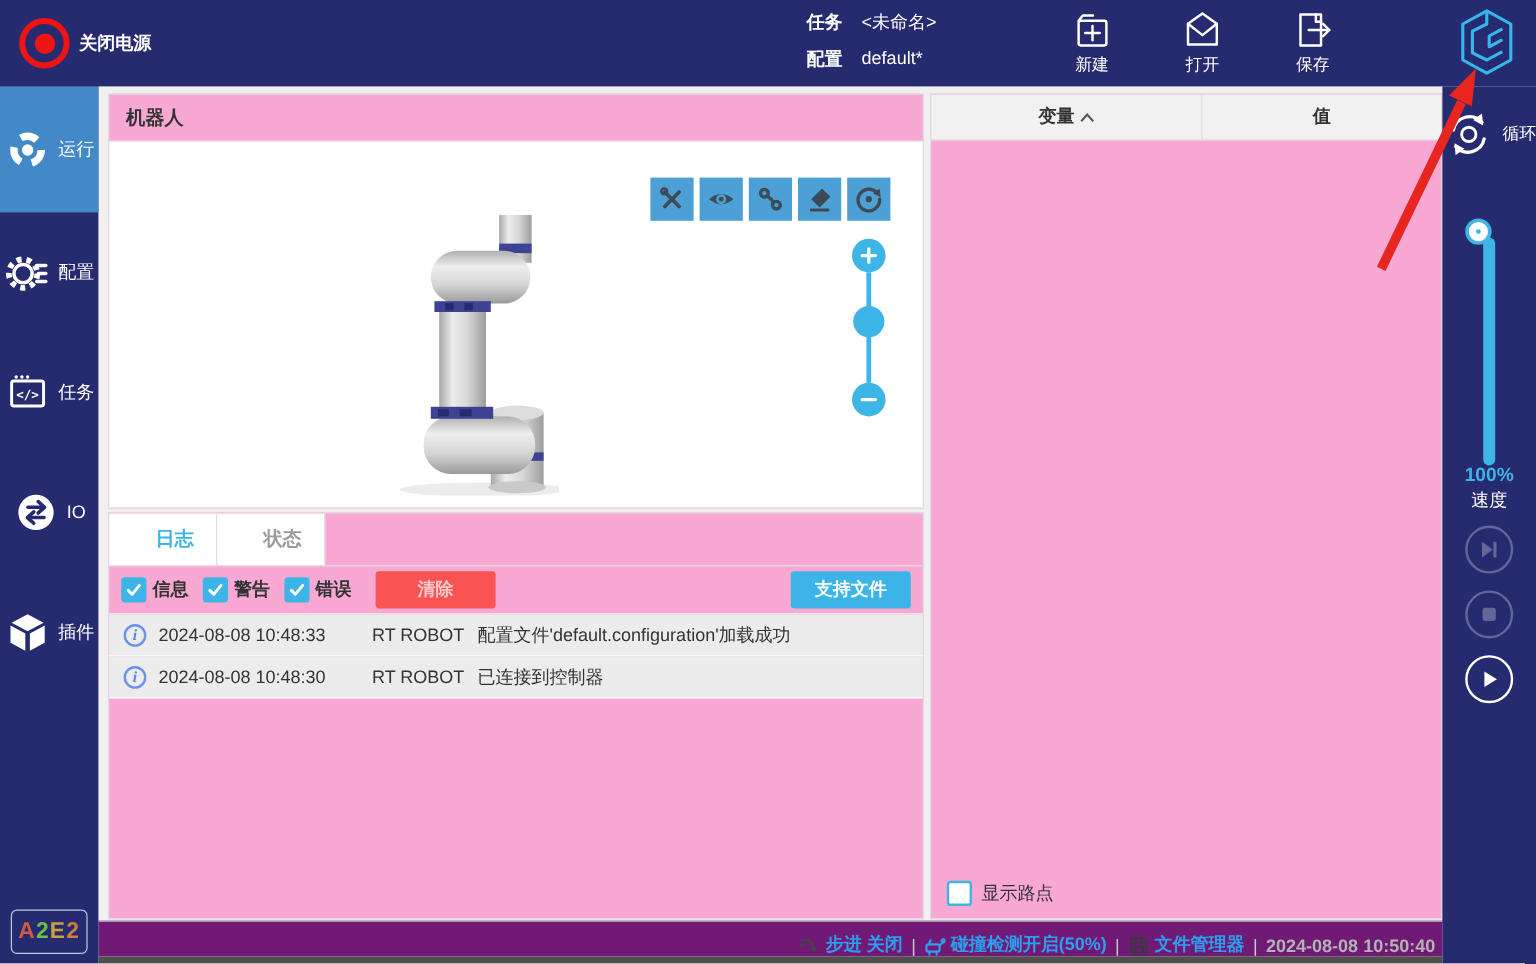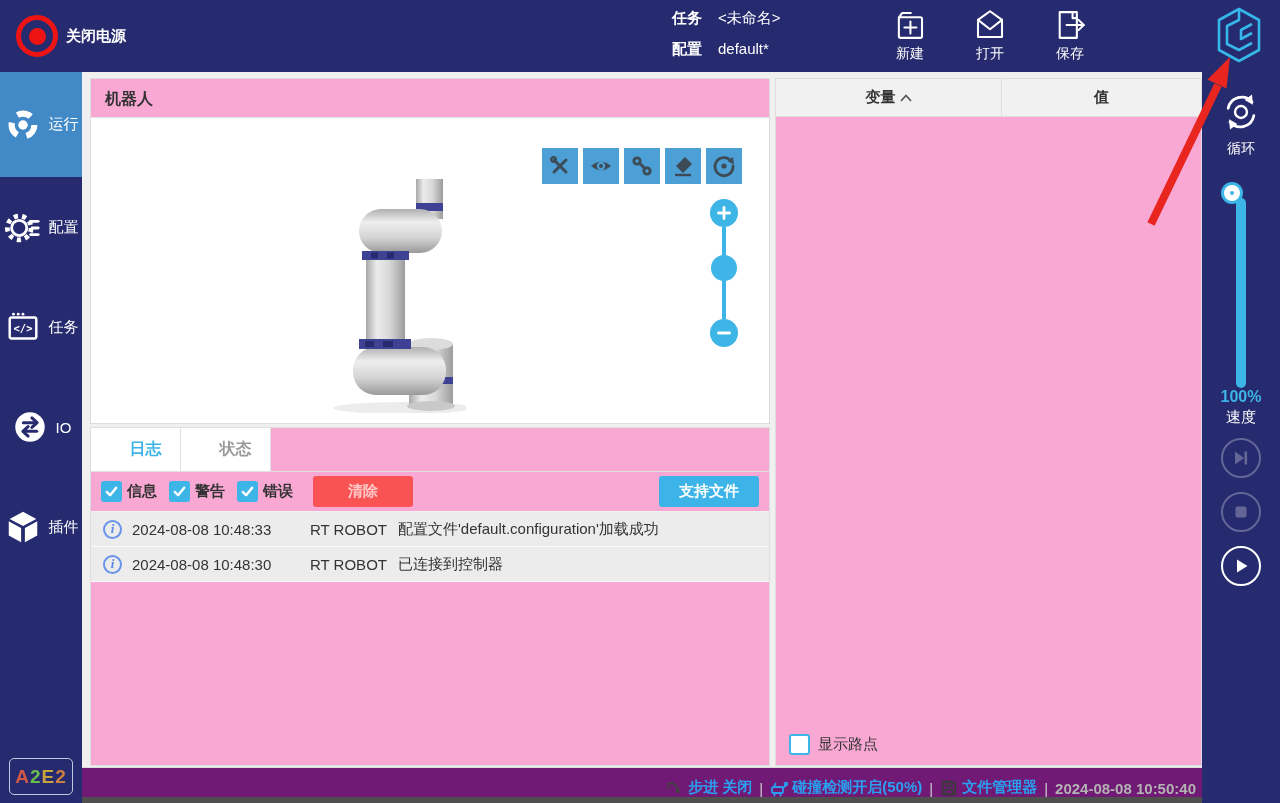--- a/index.html
+++ b/index.html
@@ -10,21 +10,21 @@
   
   .topbar { position:absolute; left:0; top:0; width:1280px; height:72px; background:#262b6f; z-index:5; }
   .power-group { position:absolute; left:16px; top:0; height:72px; display:flex; align-items:center; gap:8px; }
   .power-btn { width:42px; height:42px; border:5px solid #ee1414; border-radius:50%; display:flex; align-items:center; justify-content:center; cursor:pointer; }
   .power-dot { width:17px; height:17px; background:#ee1414; border-radius:50%; }
   .power-label { color:#fff; font-size:15px; font-weight:bold; }
   .taskinfo { position:absolute; left:672px; top:9px; color:#fff; font-size:15px; }
   .taskinfo .row { display:flex; margin-bottom:12px; }
   .taskinfo .lbl { font-weight:bold; width:46px; }
   .taskinfo .val { font-weight:normal; }
-  .topactions { position:absolute; left:882px; top:7px; display:flex; gap:24px; }
+  .topactions { position:absolute; left:882px; top:7px; display:flex; gap:36px; }
   .topaction { width:56px; display:flex; flex-direction:column; align-items:center; gap:2px; color:#fff; cursor:pointer; }
   .topaction svg { width:36px; height:36px; }
   .topaction .ta-label { font-size:14px; }
   .brand-logo { position:absolute; right:16px; top:6px; width:50px; height:58px; cursor:pointer; }
 
   
   .left-sidebar { position:absolute; left:0; top:72px; width:82px; bottom:0; background:#262b6f; z-index:4; }
   .sb-item { height:100px; display:flex; align-items:center; justify-content:center; gap:7px; color:#fff; cursor:pointer; }
   .sb-item.active { height:105px; background:#4189c7; }
   .sb-item svg { width:38px; height:38px; }
@@ -71,21 +71,21 @@
   .vars-head { display:flex; height:38px; background:#f1f1f1; border-bottom:1px solid #ddd; }
   .vh-cell { display:flex; align-items:center; justify-content:center; gap:4px; font-size:15px; font-weight:bold; color:#333; }
   .vh-cell.v1 { width:226px; border-right:1px solid #ddd; cursor:pointer; }
   .vh-cell.v2 { flex:1; }
   .waypoints { position:absolute; left:13px; bottom:10px; display:flex; align-items:center; gap:8px; cursor:pointer; }
   .waypoints .box { width:21px; height:21px; background:#fff; border:2px solid #3db5e6; border-radius:3px; }
   .wp-label { font-size:15px; color:#333; }
 
   
   .right-sidebar { position:absolute; left:1202px; top:72px; width:78px; bottom:0; background:#262b6f; z-index:4; }
-  .loopblock { position:absolute; top:18px; left:0; width:78px; display:flex; flex-direction:column; align-items:center; gap:6px; color:#fff; cursor:pointer;text-align:right; }
+  .loopblock { position:absolute; top:18px; left:0; width:78px; display:flex; flex-direction:row; align-items:center; gap:6px; color:#fff; cursor:pointer;text-align:right; }
   .loopblock svg { width:44px; height:44px; }
   .loop-label { font-size:14px; }
   .speed-slider { position:absolute; left:34px; top:126px; width:10px; height:190px; background:#3db5e6; border-radius:5px; }
   .speed-handle { position:absolute; left:-12px; top:-13px; width:16px; height:16px; background:#3db5e6; border:6px solid #fff; border-radius:50%; box-shadow:0 0 0 3px #3db5e6; cursor:grab; }
   .speed-text { position:absolute; top:316px; width:78px; text-align:center; }
   .speed-val { color:#3db5e6; font-size:16px; font-weight:bold; }
   .speed-lbl { color:#fff; font-size:15px; margin-top:2px; }
   .pb-btn { position:absolute; left:19px; width:40px; height:40px; border:2px solid #fff; border-radius:50%; display:flex; align-items:center; justify-content:center; cursor:pointer; color:#fff; }
   .pb-btn.dim { opacity:0.28; }
   .pb-skip { top:366px; } .pb-stop { top:420px; } .pb-play { top:474px; }

